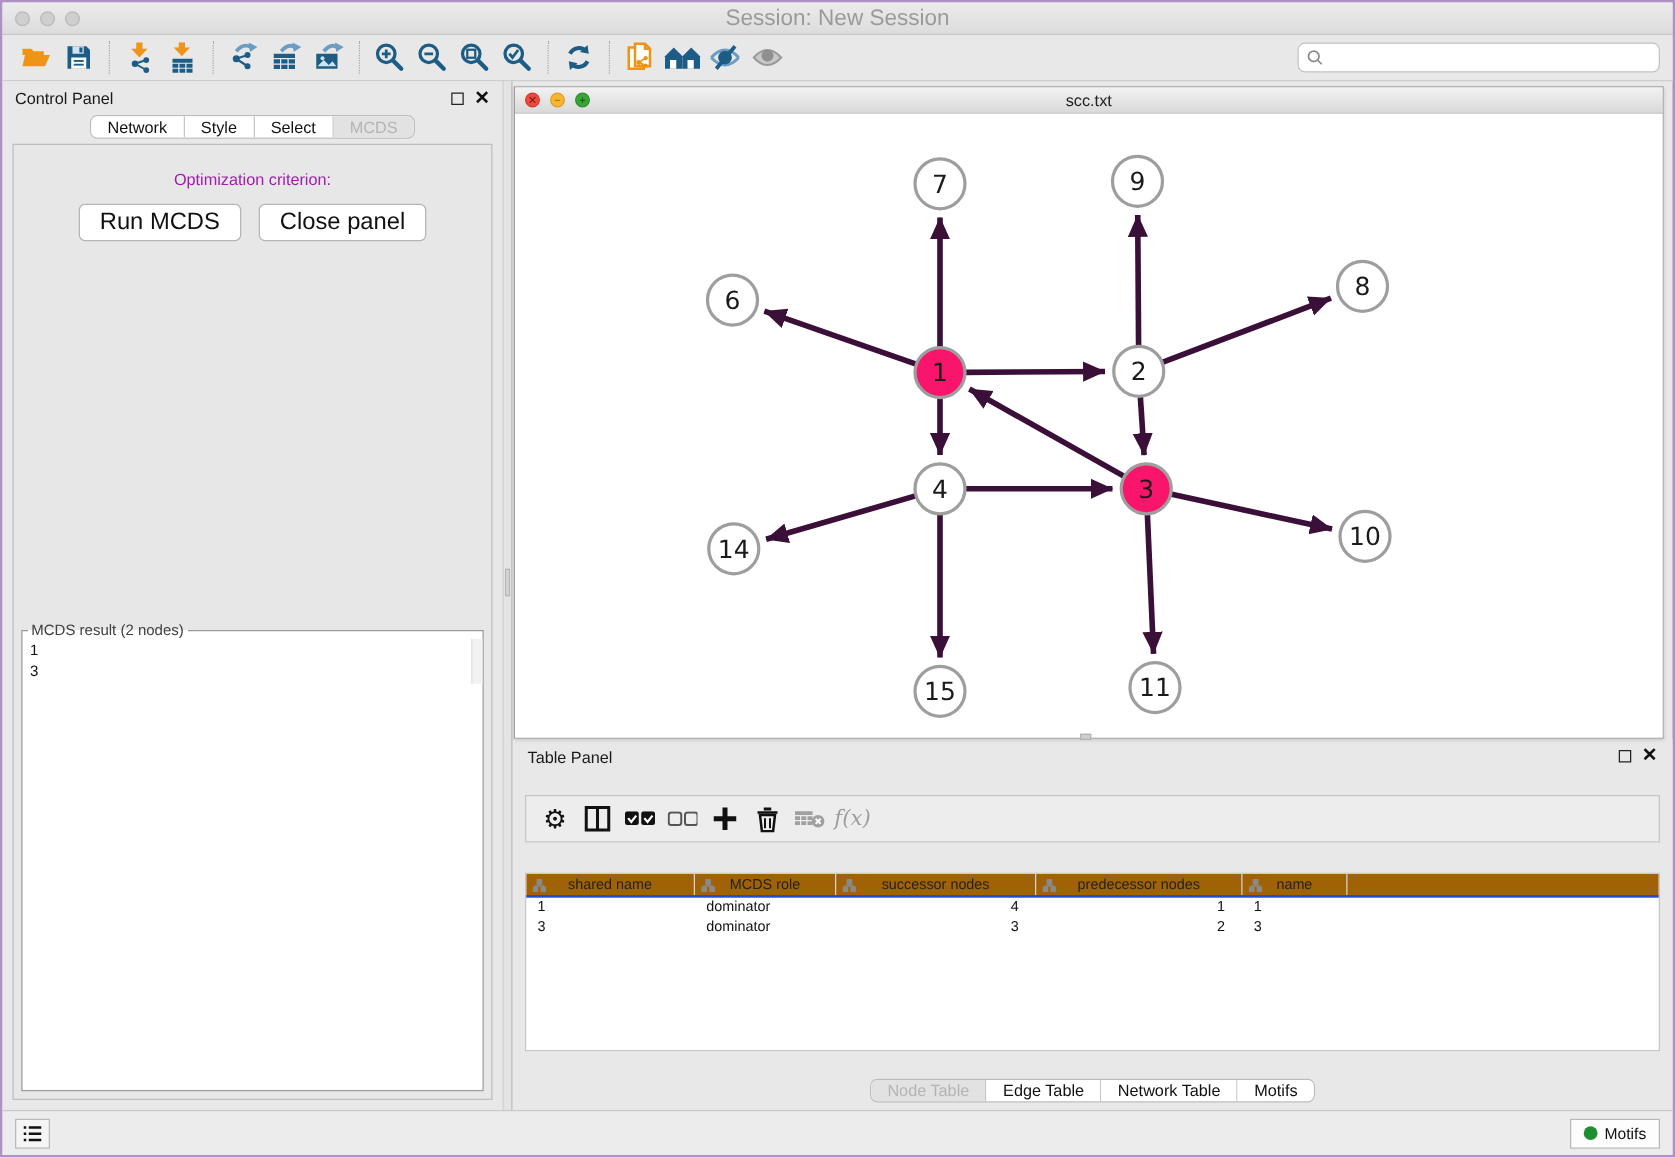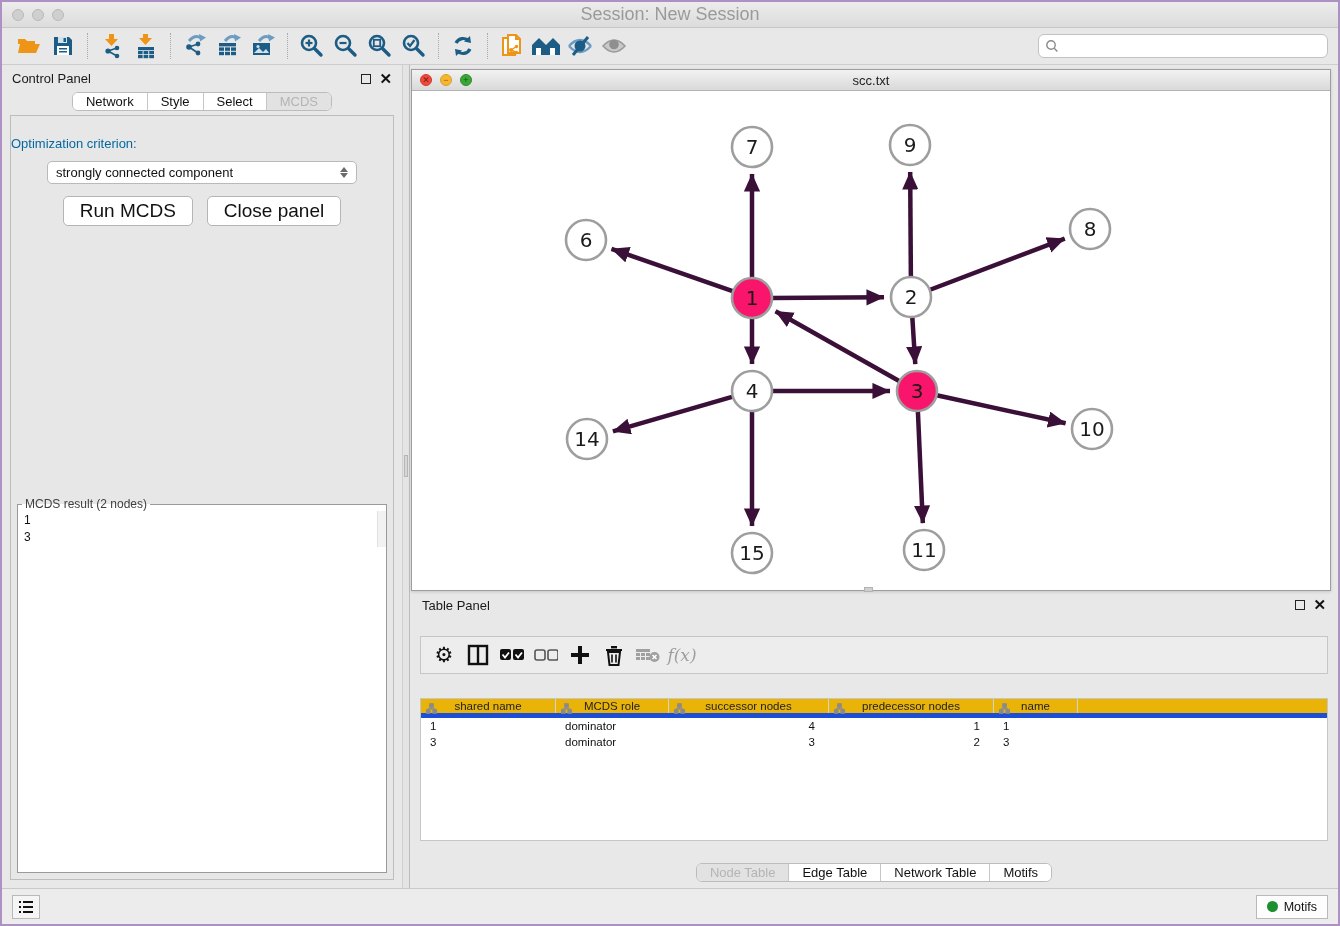--- a/index.html
+++ b/index.html
@@ -33,21 +33,21 @@
   .cp-title { font-size:13px; color:#1a1a1a; }
   .panel-btns { margin-left:auto; display:flex; gap:8px; align-items:center; }
   .float-btn { width:10px; height:10px; border:1.5px solid #222; }
   .close-btn { font-size:15px; font-weight:700; color:#111; line-height:10px; }
   .cp-tabs { display:flex; justify-content:center; }
   .seg { display:flex; border:1px solid #bcbcbc; border-radius:6px; overflow:hidden; background:#fff; }
   .seg .tab { padding:1px 13px; font-size:13px; color:#111; background:#fff; border-right:1px solid #c6c6c6; white-space:nowrap; }
   .seg .tab:last-child { border-right:none; }
   .seg .tab.active { background:#e2e2e2; color:#b4b4b4; }
   .cp-box { flex:1; margin:4px 8px 8px 8px; border:1px solid #bdbdbd; background:#e7e7e7; display:flex; flex-direction:column; min-height:0; }
-  .opt-label { text-align:left; font-size:13px; color:#0369a1; margin-top:20px; }
+  .opt-label { text-align:center; font-size:13px; color:#a21caf; margin-top:20px; }
   .select { margin:10px 36px 0 36px; height:23px; background:#fff; border:1px solid #b9b9b9; border-radius:5px; display:flex; align-items:center; padding:0 8px; font-size:13px; color:#111; }
   .select .stepper { margin-left:auto; display:flex; flex-direction:column; gap:1px; }
   .stepper i { width:0; height:0; border-left:4px solid transparent; border-right:4px solid transparent; }
   .stepper .up { border-bottom:5px solid #6b6b6b; }
   .stepper .dn { border-top:5px solid #6b6b6b; }
   .btn-row { display:flex; justify-content:center; gap:14px; margin-top:12px; }
   .btn { background:#fff; border:1px solid #b5b5b5; border-radius:5px; padding:3px 16px; font-size:19px; color:#111; }
   fieldset.result { margin:auto 6px 6px 6px; height:376px; border:1px solid #9a9a9a; background:#fff; padding:0; position:relative; }
   fieldset.result legend { font-size:12px; color:#404040; margin-left:4px; padding:0 3px; background:transparent; }
   .result-lines { padding:1px 6px; font-size:12px; color:#111; line-height:17px; }
@@ -68,21 +68,21 @@
 
   
   .table-panel { flex:1; display:flex; flex-direction:column; background:#e8e8e8; min-height:0; padding-top:2px;gap:15px; }
   .tp-header { height:24px; display:flex; align-items:center; padding:0 12px; }
   .tp-title { font-size:13px; color:#1a1a1a; }
   .tp-toolbar { margin:4px 10px 0 10px; height:38px; border:1px solid #c6c6c6; background:#ededed; display:flex; align-items:center; padding:0 8px; gap:4px; }
   .tpt-icon { width:30px; height:28px; display:flex; align-items:center; justify-content:center; }
   .gear { font-size:21px; color:#111; }
   .fx { font-family:"DejaVu Serif",serif; font-style:italic; font-size:17px; color:#9a9a9a; }
   .table-wrap { margin:9px 10px 0 10px; flex:1; background:#fff; border:1px solid #c6c6c6; overflow:hidden; display:flex; flex-direction:column; }
-  .thead { display:flex; background:#eab308; border-bottom:5px solid #1d4ed8; flex:0 0 19px; }
+  .thead { display:flex; background:#a16207; border-bottom:2px solid #1d4ed8; flex:0 0 19px; }
   .th { position:relative; display:flex; align-items:center; justify-content:center; font-size:11.5px; color:#222; border-right:1px solid #d2d2d2; }
   .th .hicon { position:absolute; left:5px; top:4px; }
   .trow { display:flex; flex:0 0 16px; }
   .td { font-size:11.5px; color:#111; line-height:16px; white-space:nowrap; overflow:hidden; }
 
   
   .tp-tabs { height:32px; flex:0 0 32px; display:flex; align-items:center; justify-content:center; }
 
   
   .statusbar { height:36px; flex:0 0 36px; background:#ececec; border-top:1px solid #c9c9c9; display:flex; align-items:center; padding:0 10px; }
@@ -280,27 +280,20 @@
       <div class="cp-tabs">
           <div class="seg" id="cp-tabs">
             <div class="tab">Network</div>
             <div class="tab">Style</div>
             <div class="tab">Select</div>
             <div class="tab active">MCDS</div>
           </div>
         </div>
       <div class="cp-box">
         <div class="opt-label">Optimization criterion:</div>
-        <div class="select">
-          <span>strongly connected component</span>
-          <span class="stepper">
-              <i class="up"></i>
-              <i class="dn"></i>
-            </span>
-        </div>
         <div class="btn-row">
           <button class="btn">Run MCDS</button>
           <button class="btn">Close panel</button>
         </div>
         <fieldset class="result">
           <legend>MCDS result (2 nodes)</legend>
           <div class="result-lines" id="result-lines">
               <div>1</div>
               <div>3</div>
             </div>

